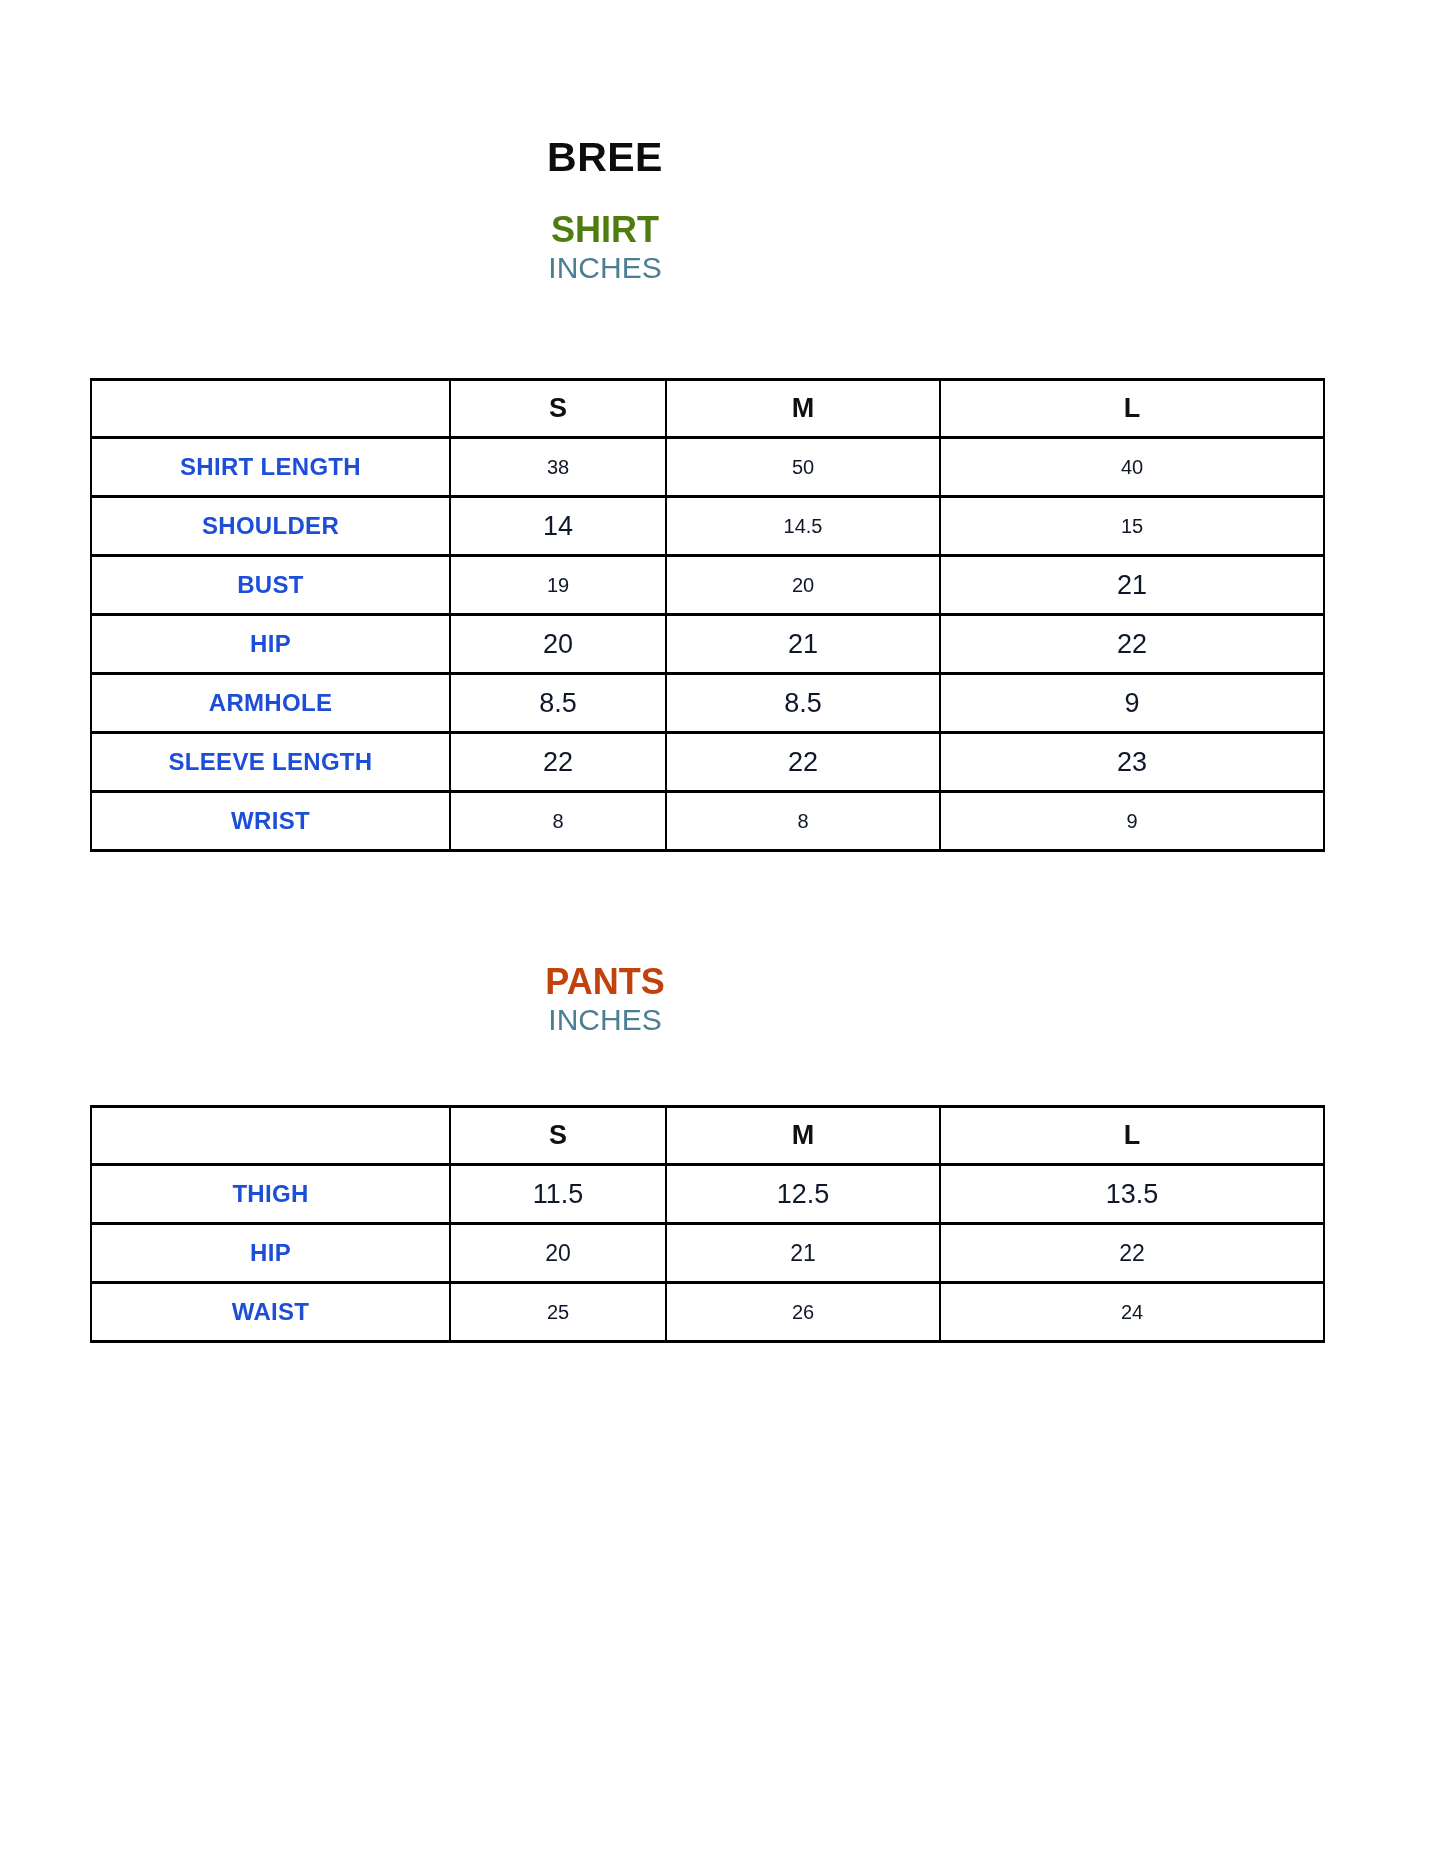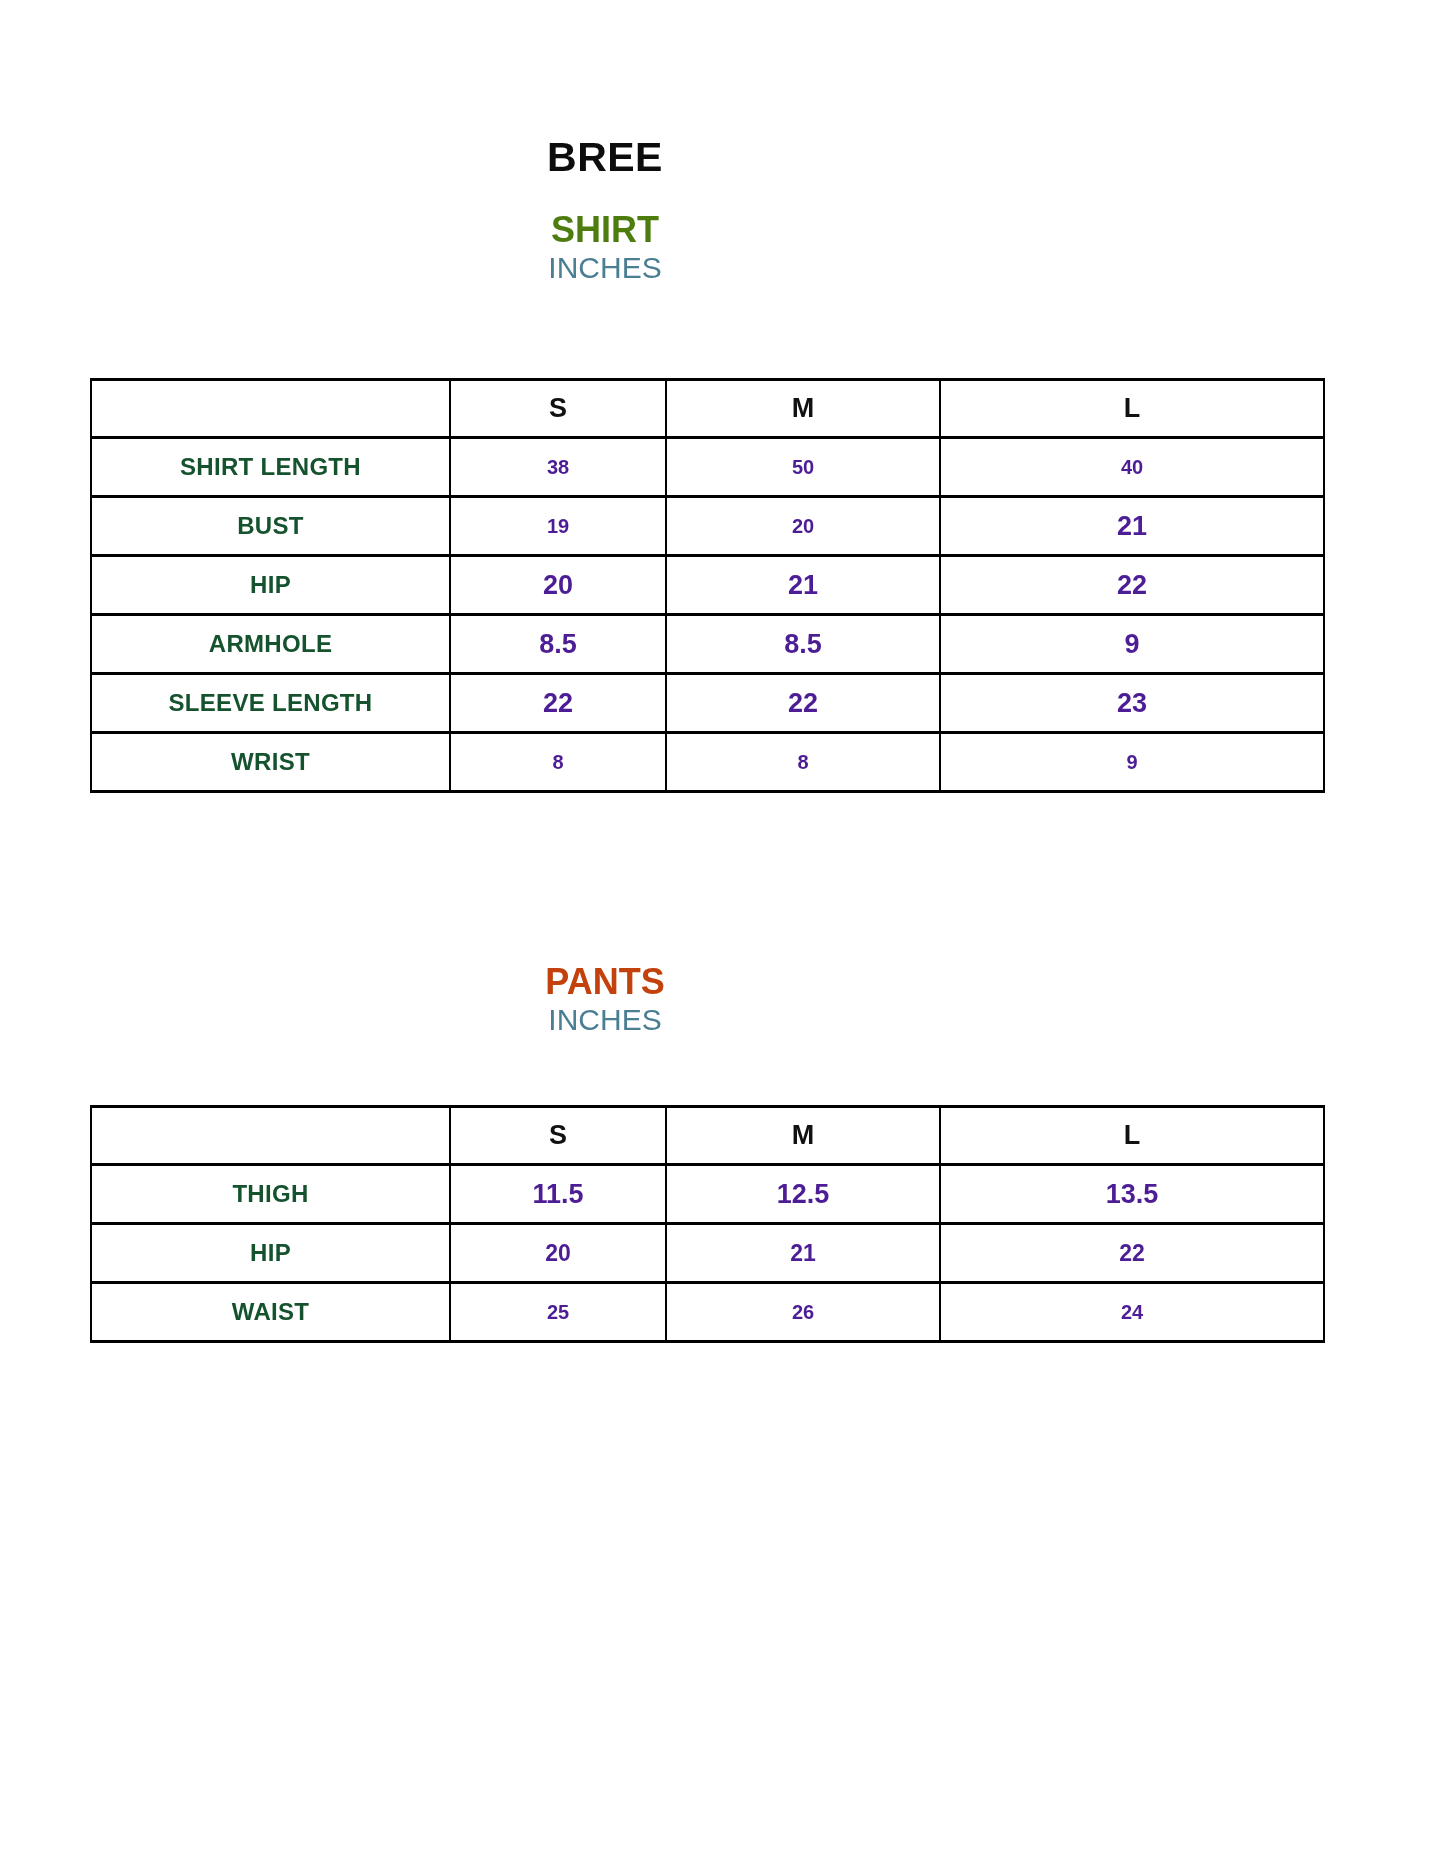--- a/index.html
+++ b/index.html
@@ -71,23 +71,23 @@
     font-weight: bold;
     color: #111111;
   }
   table.size-table tbody td {
     height: 56px;
   }
   td.row-label {
     font-size: 24px;
     font-weight: bold;
     letter-spacing: 0.3px;
-    color: #14532d;
-  }
-  td.val { color: #4c1d95; font-weight: bold; }
+    color: #1d4ed8;
+  }
+  td.val { color: #0f172a; font-weight: normal; }
   td.cell-lg { font-size: 27px; }
   td.cell-md { font-size: 23px; }
   td.cell-sm { font-size: 20px; }
 
   col.c-label { width: 359px; }
   col.c-s { width: 216px; }
   col.c-m { width: 274px; }
   col.c-l { width: 384px; }
 </style>
 </head>
@@ -116,20 +116,26 @@
         </tr>
     </thead>
     <tbody>
         <tr>
           <td class="row-label">SHIRT LENGTH</td>
           <td class="val cell-sm">38</td>
           <td class="val cell-sm">50</td>
           <td class="val cell-sm">40</td>
         </tr>
         <tr>
+          <td class="row-label">SHOULDER</td>
+          <td class="val cell-lg">14</td>
+          <td class="val cell-sm">14.5</td>
+          <td class="val cell-sm">15</td>
+        </tr>
+        <tr>
           <td class="row-label">BUST</td>
           <td class="val cell-sm">19</td>
           <td class="val cell-sm">20</td>
           <td class="val cell-lg">21</td>
         </tr>
         <tr>
           <td class="row-label">HIP</td>
           <td class="val cell-lg">20</td>
           <td class="val cell-lg">21</td>
           <td class="val cell-lg">22</td>

